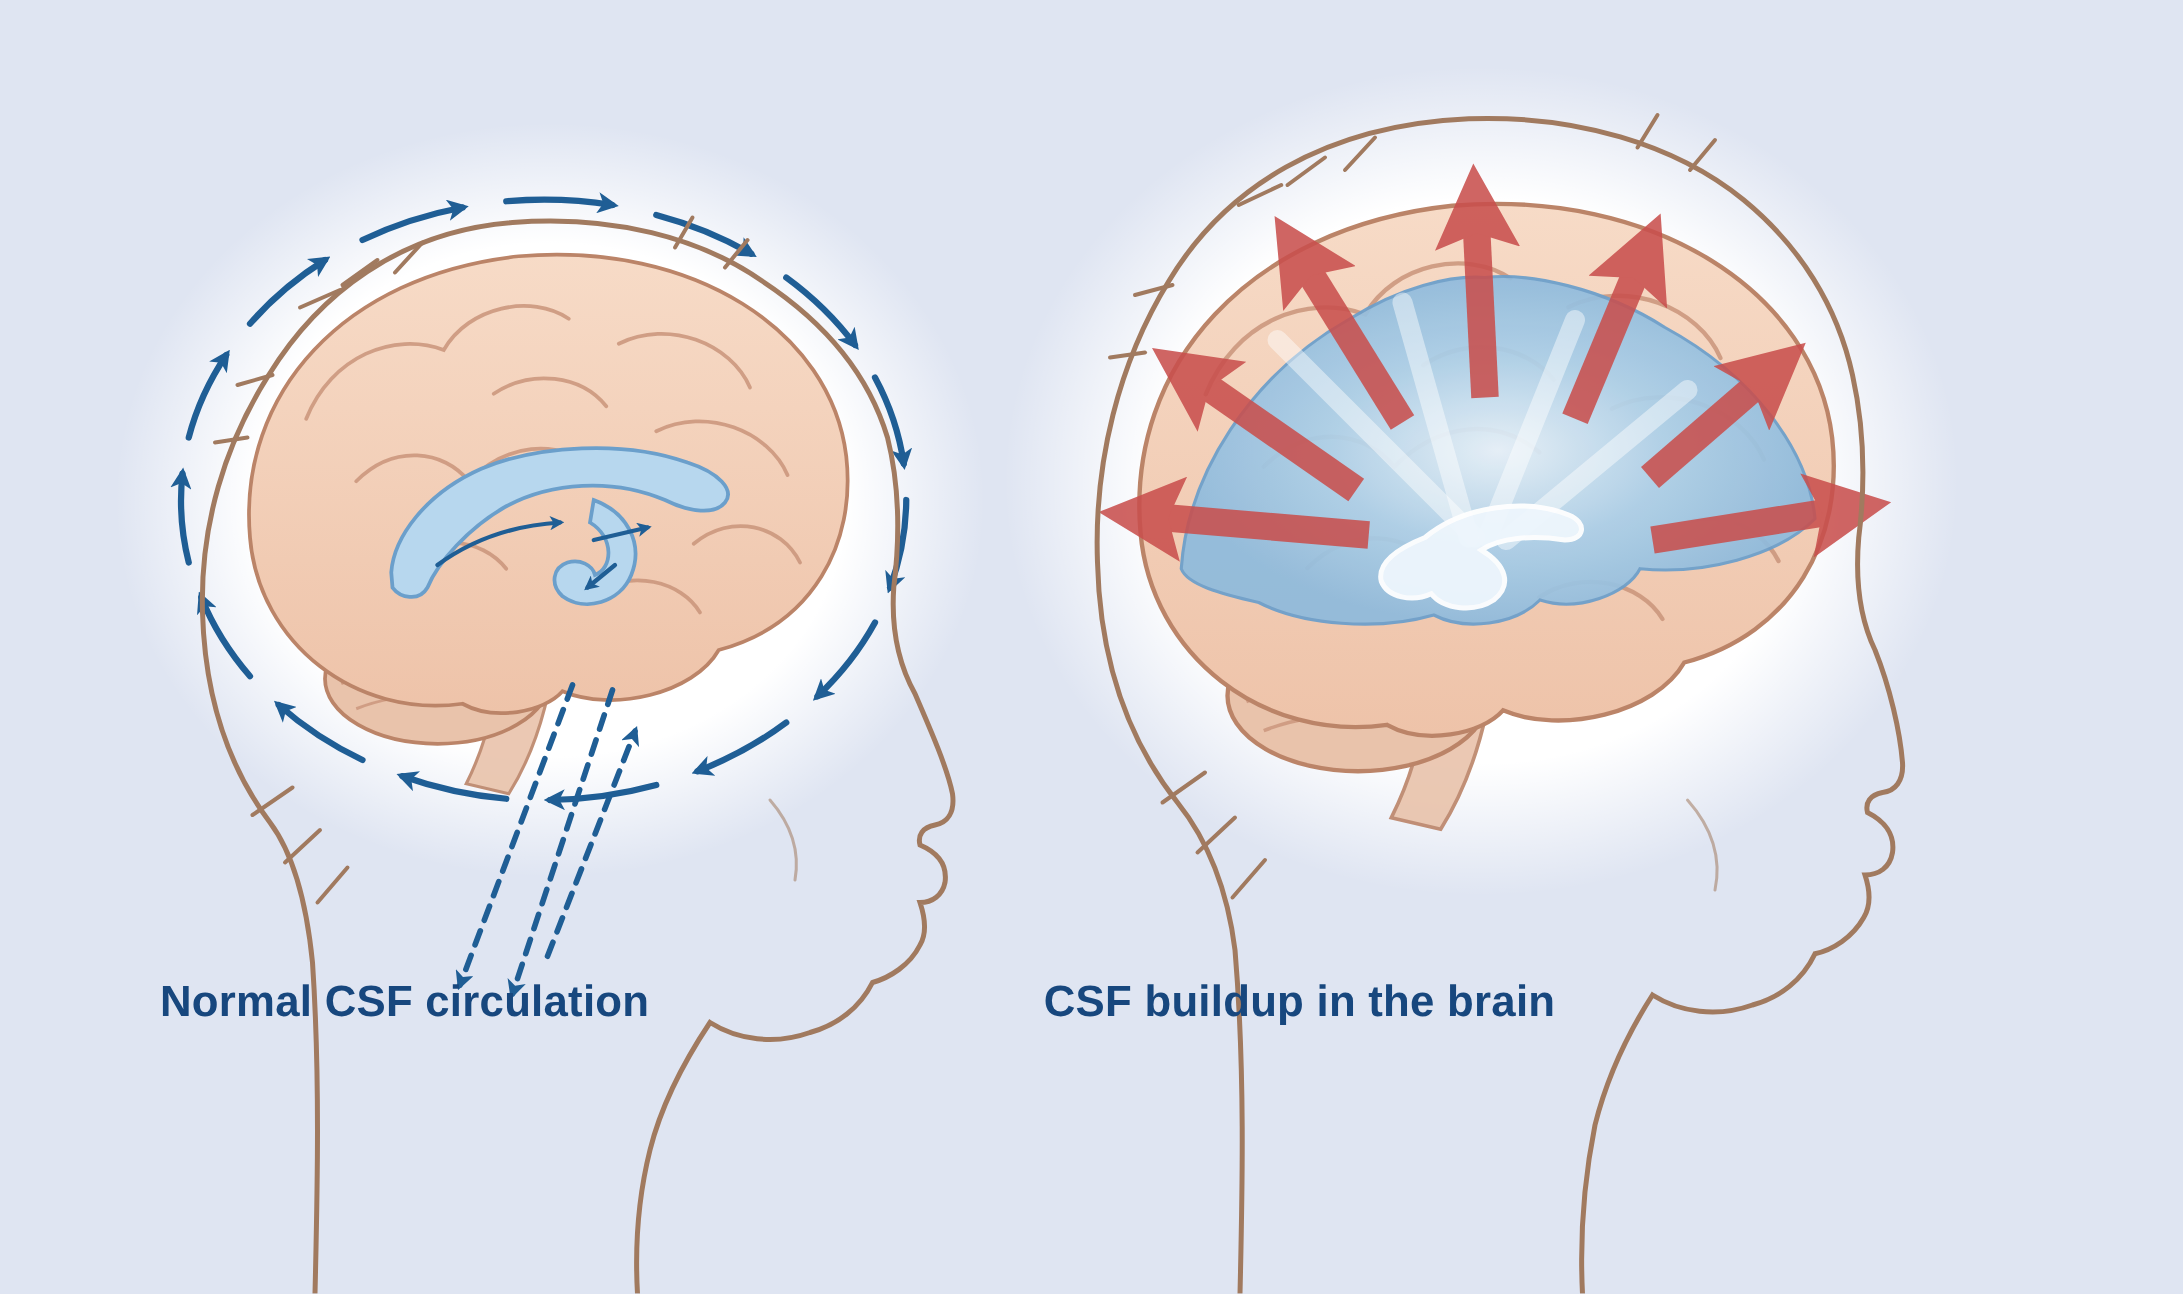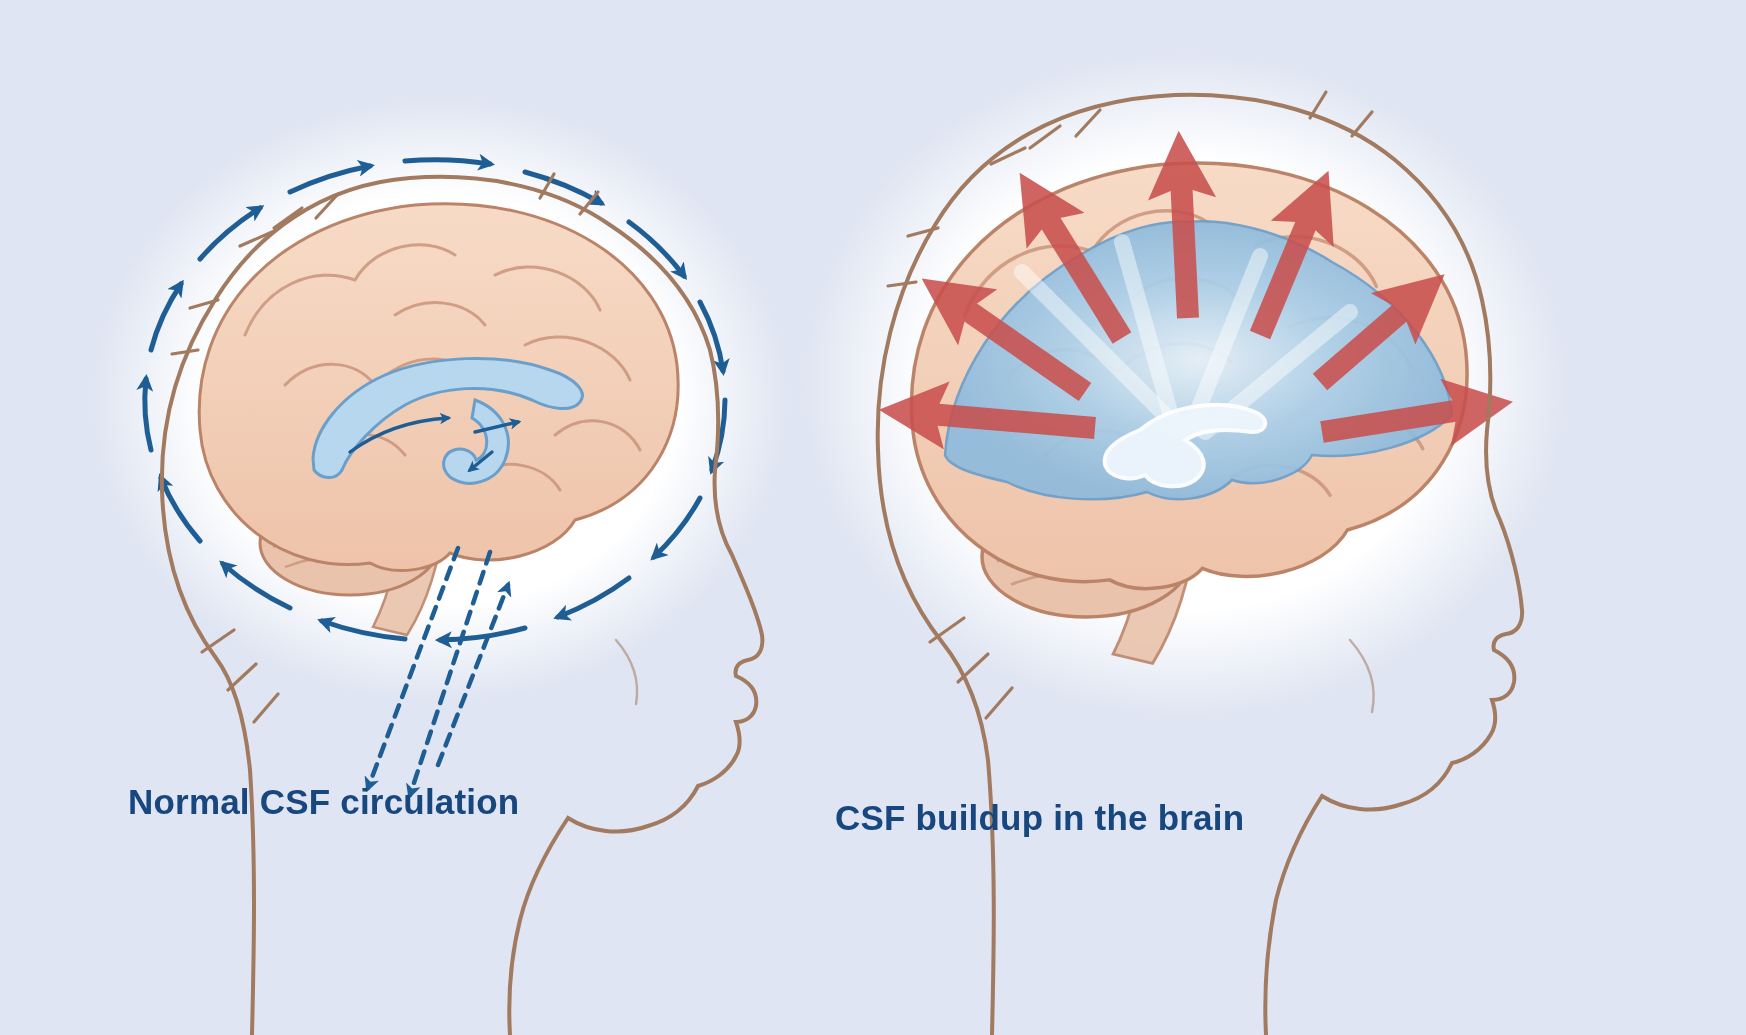--- a/index.html
+++ b/index.html
@@ -6,21 +6,21 @@
     --background:#dfe5f2; --label_text:#17477e; --head_outline:#a17a5f;
     --brain:#f3cfb9; --brain_outline:#bb8468; --gyri:#c9947a; --cerebellum:#e9c3ab;
     --csf_fill:#b7d7ee; --csf_outline:#6b9fcb; --arrow_blue:#1f5e95; --arrow_red:#c94f4d;
   }
   html,body{margin:0;padding:0;}
   body{background:var(--background);font-family:"Liberation Sans",sans-serif;}
   .stage{position:relative;width:1746px;height:1035px;background:var(--background);overflow:hidden;margin-left:20px;}
   .stage svg{position:absolute;left:0;top:0;}
   .caption{position:absolute;font-weight:bold;font-size:35px;letter-spacing:.2px;color:var(--label_text);}
   .caption-left{left:108px;top:782px;}
-  .caption-right{left:815px;top:798px;}
+  .caption-right{left:815px;top:782px;}
 
   .head-outline{fill:none;stroke:var(--head_outline);stroke-width:4;stroke-linecap:round;}
   .hair{fill:none;stroke:var(--head_outline);stroke-width:3.2;stroke-linecap:round;}
   .cheek{fill:none;stroke:var(--head_outline);stroke-width:2.4;opacity:.55;stroke-linecap:round;}
   .halo{fill:url(#haloGrad);}
   .brain{fill:url(#brainGrad);stroke:var(--brain_outline);stroke-width:3;}
   .gyri{fill:none;stroke:var(--gyri);stroke-width:3;opacity:.85;stroke-linecap:round;}
   .cerebellum{fill:var(--cerebellum);stroke:var(--brain_outline);stroke-width:3;}
   .cereb-line{fill:none;stroke:var(--gyri);stroke-width:2.4;opacity:.8;}
   .stem{fill:var(--cerebellum);stroke:var(--brain_outline);stroke-width:2.5;opacity:.9;}

